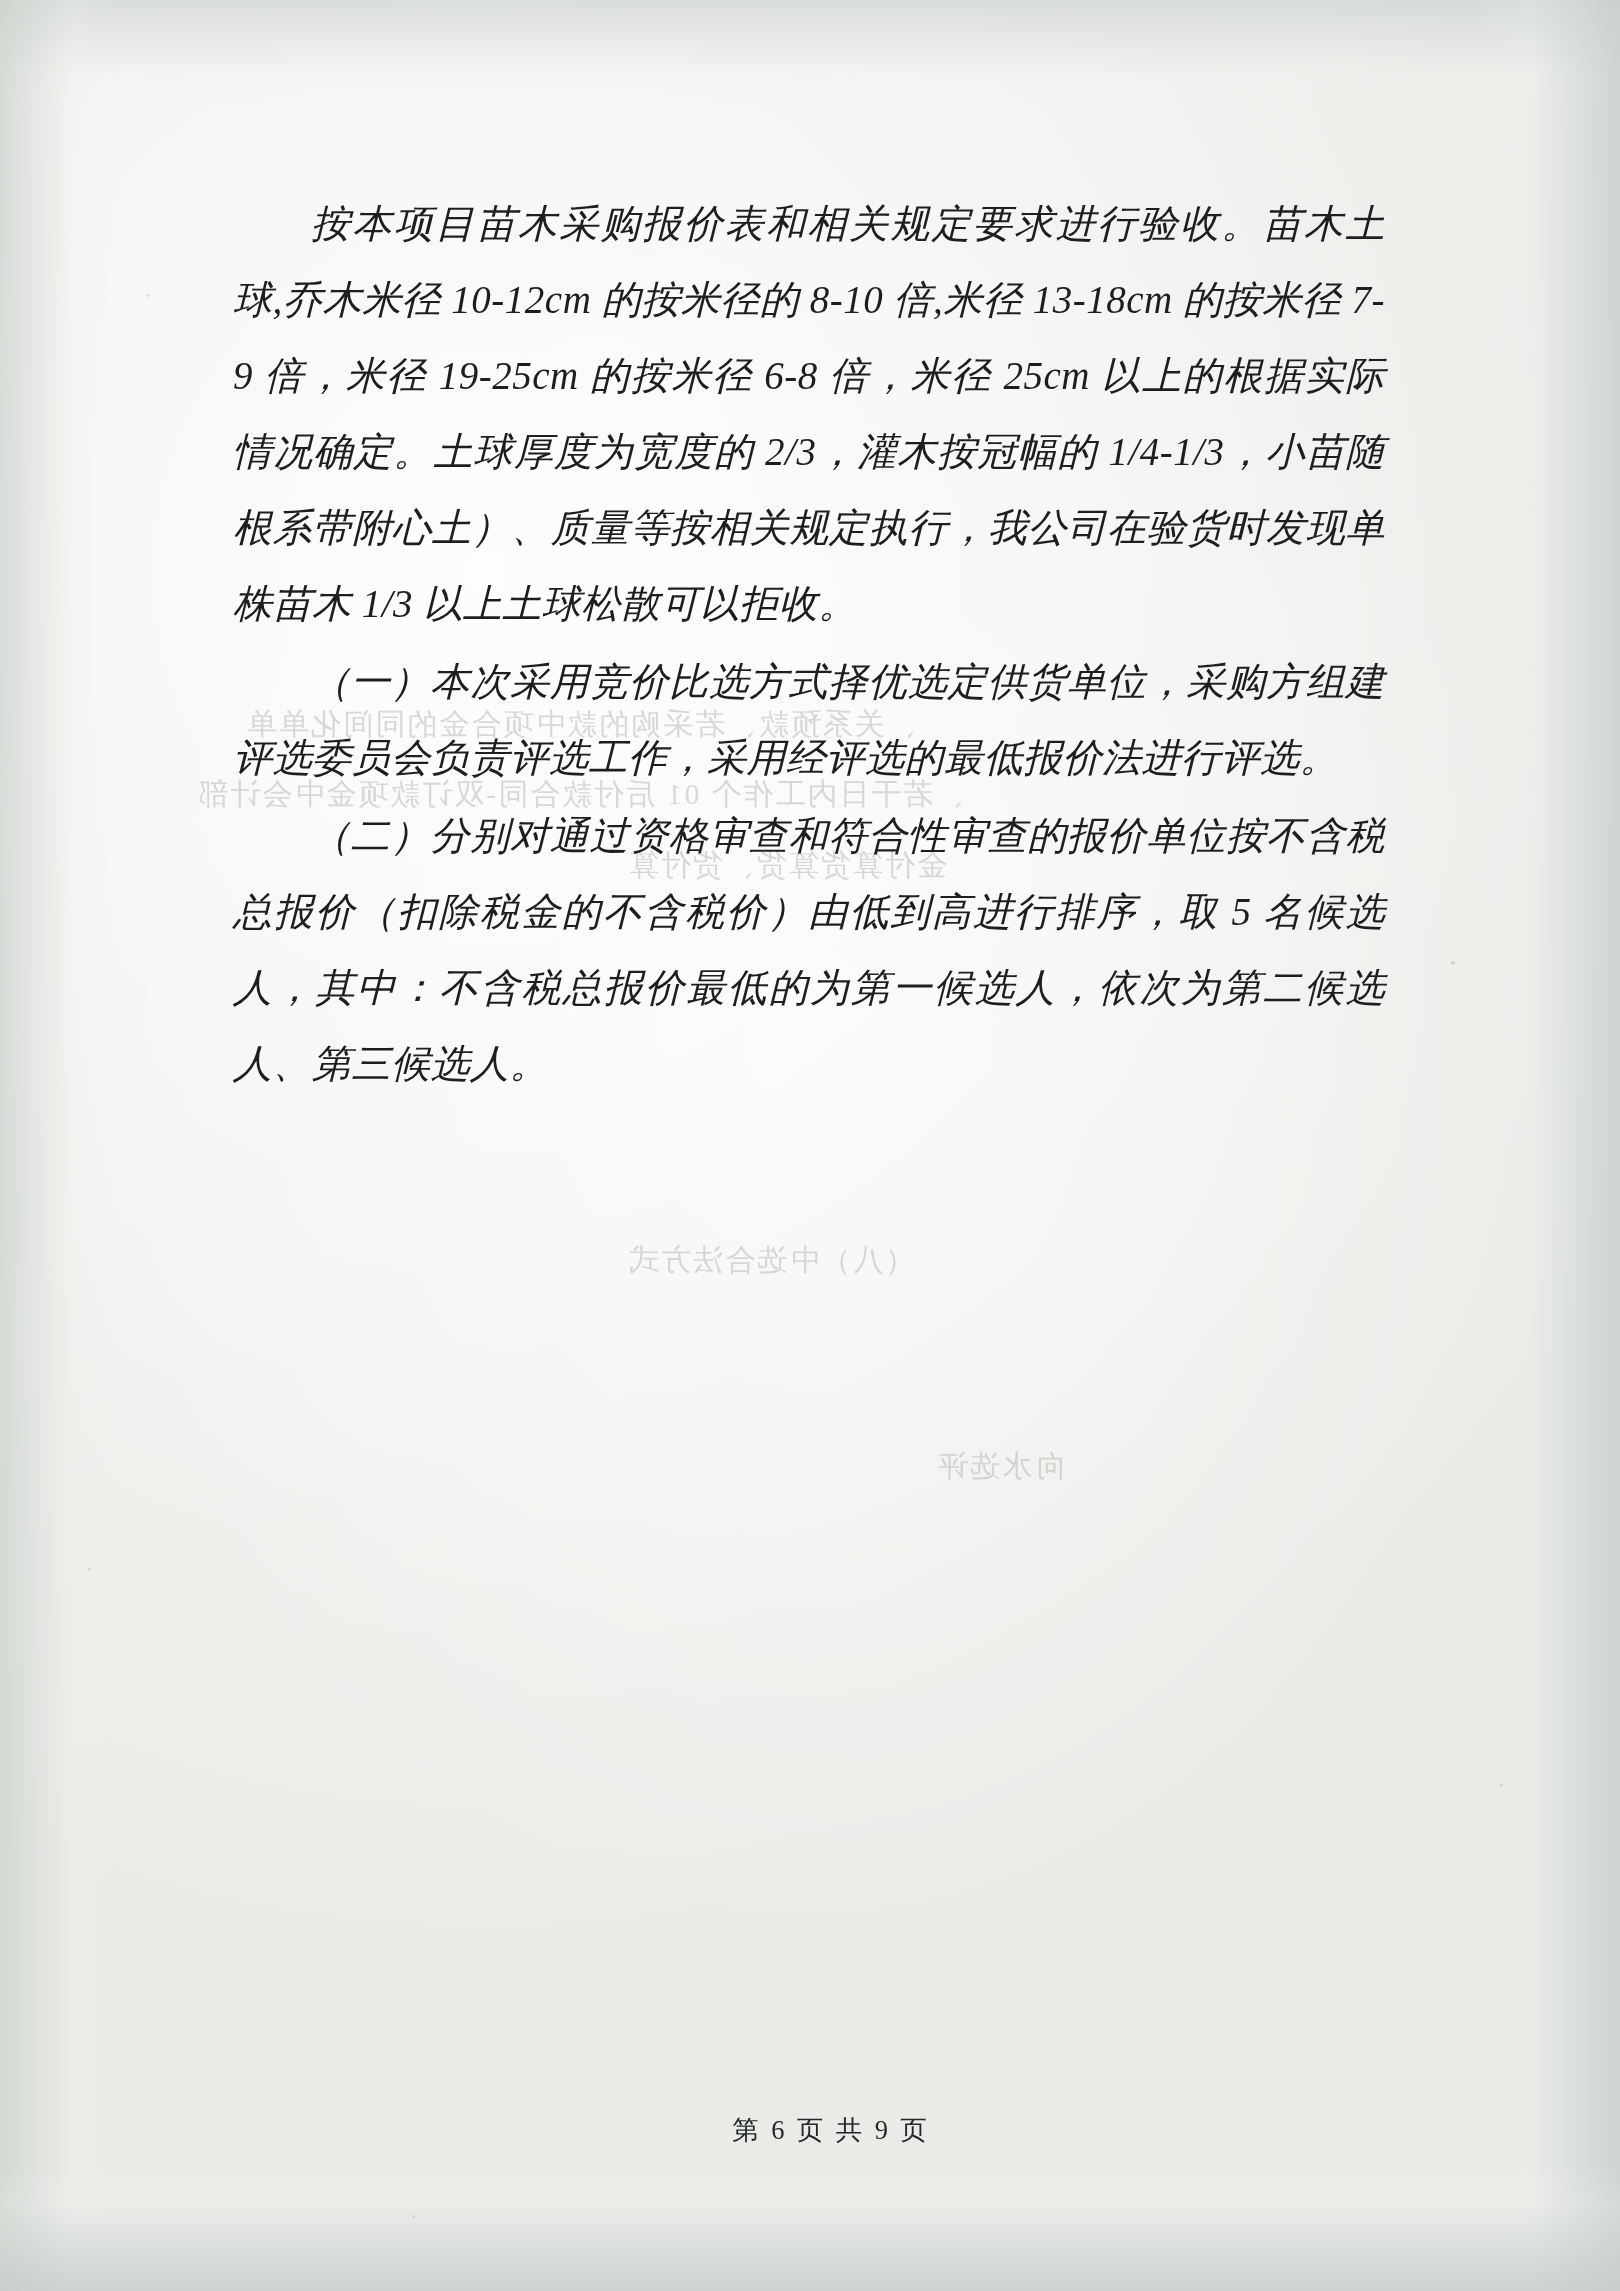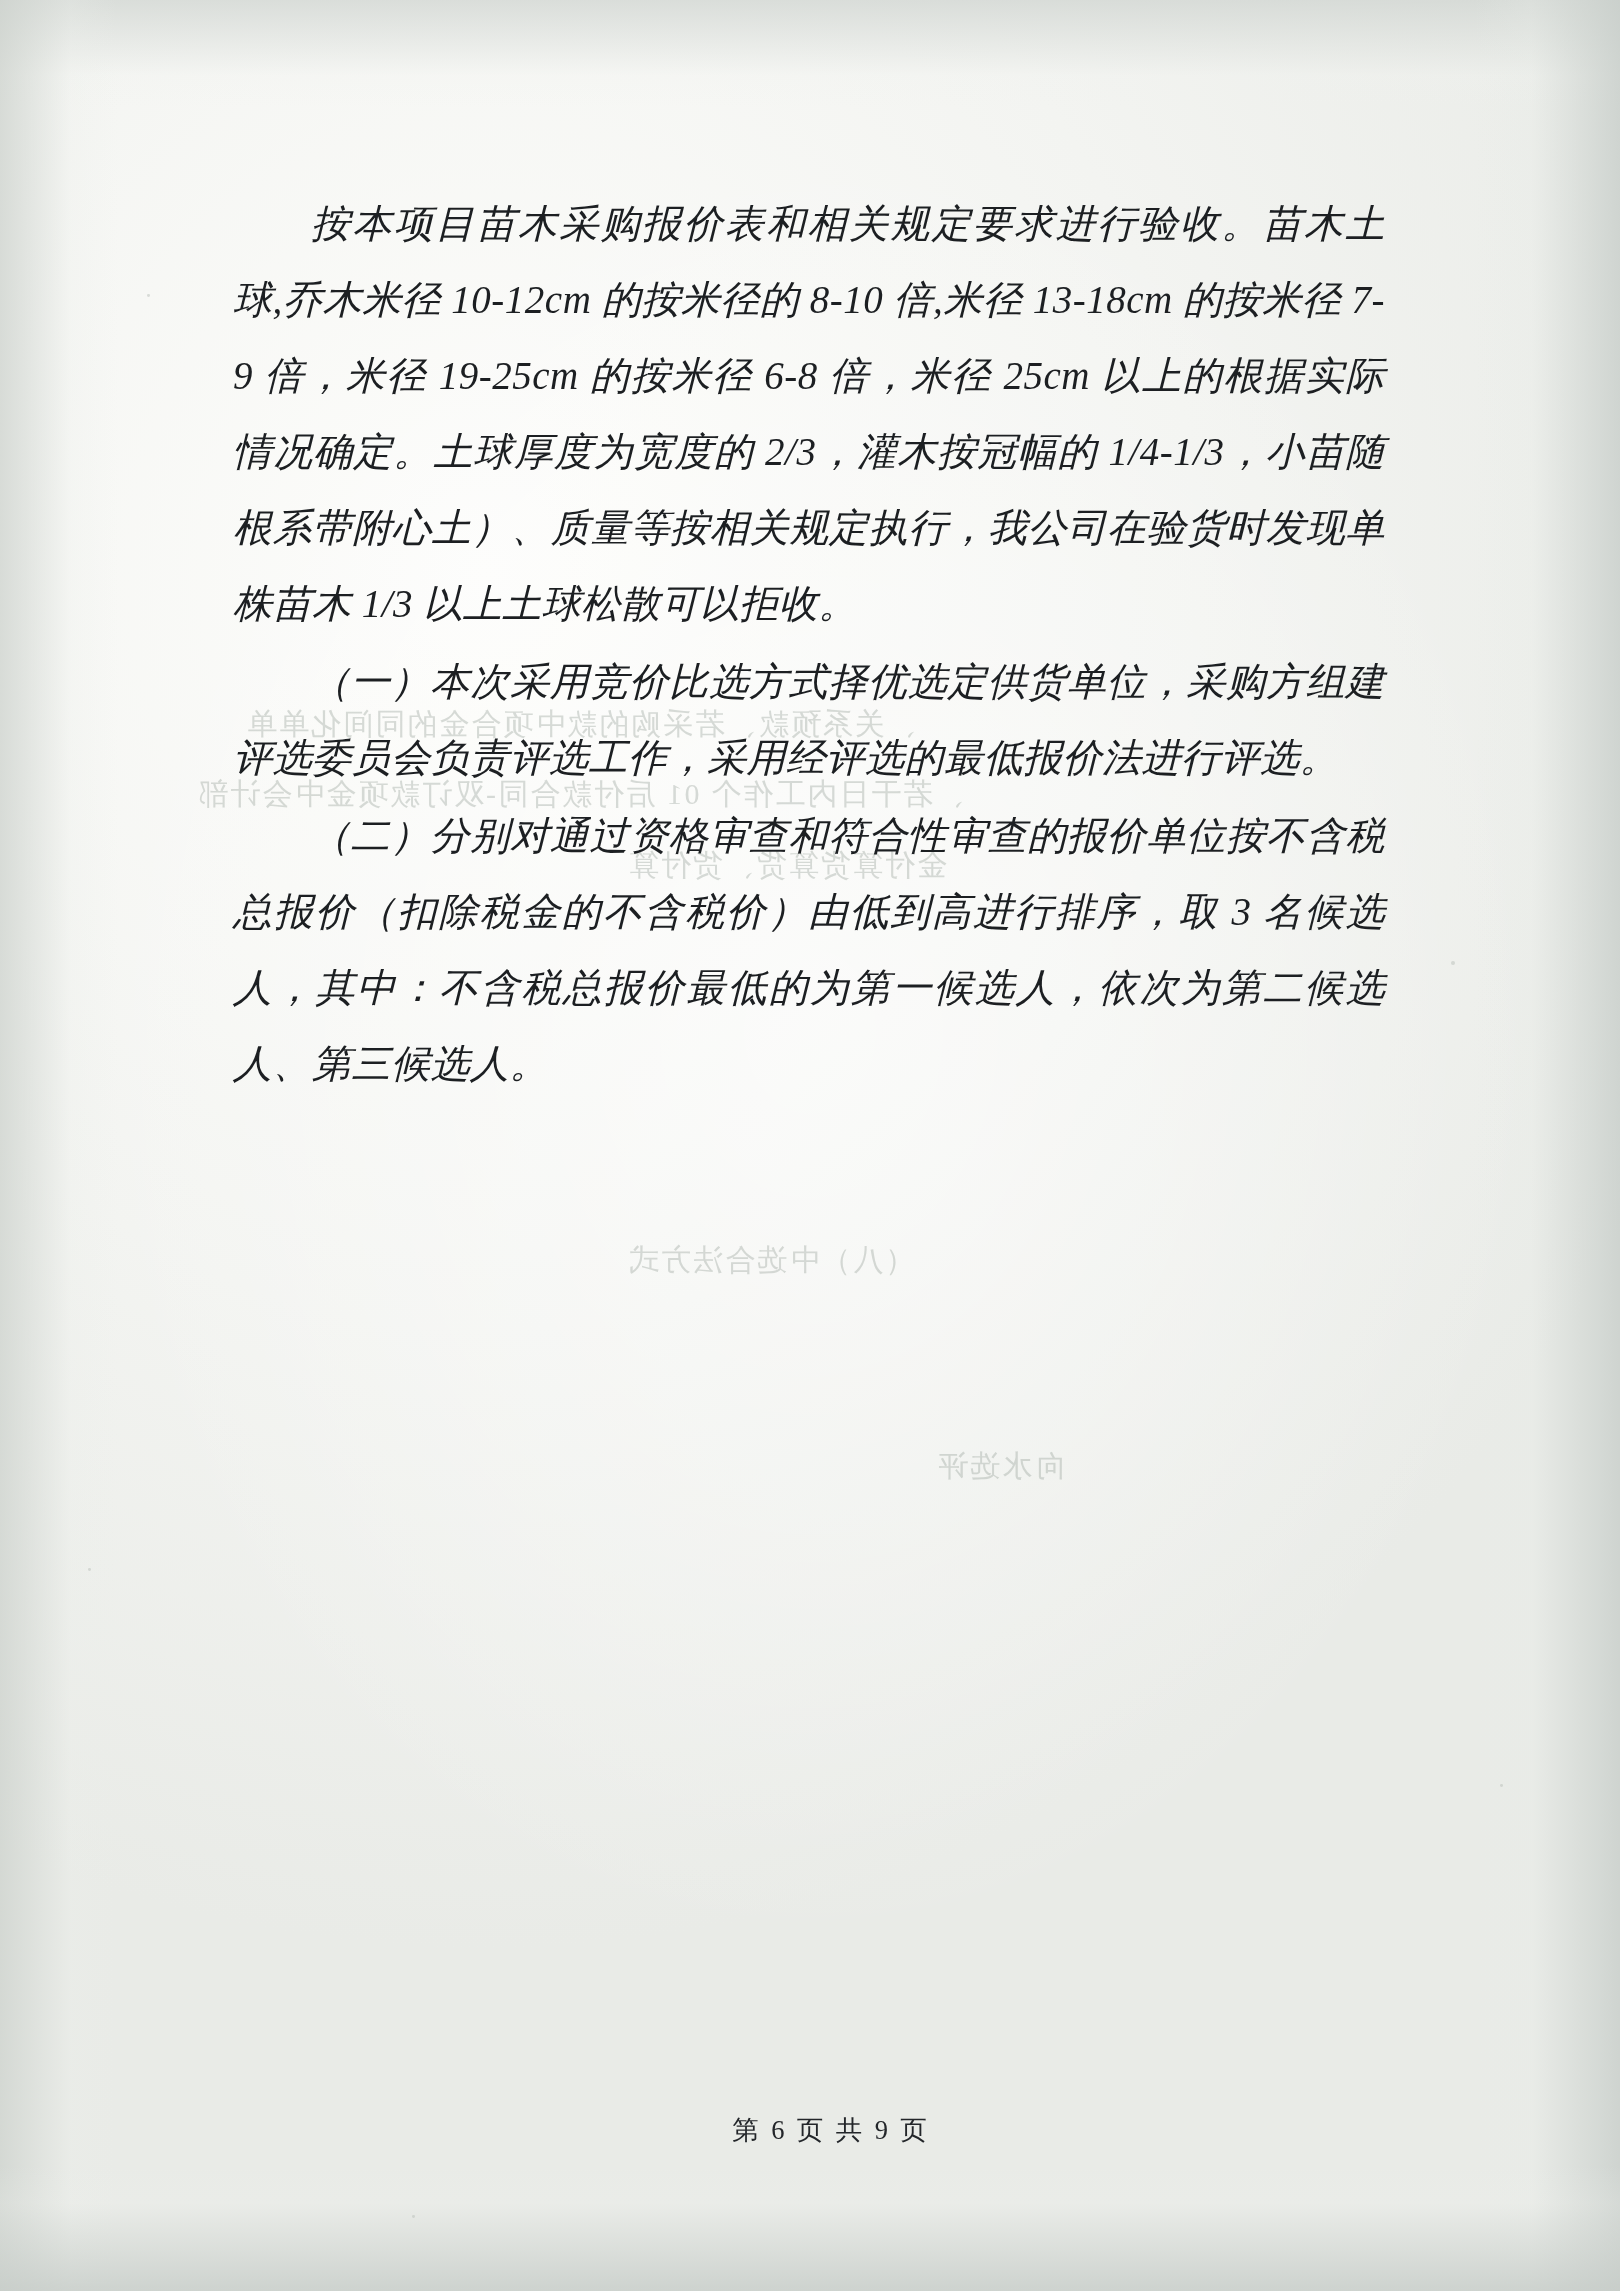--- a/index.html
+++ b/index.html
@@ -150,21 +150,21 @@
 
   <div class="doc-body">
 
     <p class="para indent">按本项目苗木采购报价表和相关规定要求进行验收。苗木土球,乔木米径 10-12cm 的按米径的 8-10 倍,米径 13-18cm 的按米径 7-9 倍，米径 19-25cm 的按米径 6-8 倍，米径 25cm 以上的根据实际情况确定。土球厚度为宽度的 2/3，灌木按冠幅的 1/4-1/3，小苗随根系带附心土）、质量等按相关规定执行，我公司在验货时发现单株苗木 1/3 以上土球松散可以拒收。</p>
 
 
 
 
     <p class="para indent">（一）本次采用竞价比选方式择优选定供货单位，采购方组建评选委员会负责评选工作，采用经评选的最低报价法进行评选。</p>
 
-    <p class="para indent">（二）分别对通过资格审查和符合性审查的报价单位按不含税总报价（扣除税金的不含税价）由低到高进行排序，取 3 名候选人，其中：不含税总报价最低的为第一候选人，依次为第二候选人、第三候选人。</p>
+    <p class="para indent">（二）分别对通过资格审查和符合性审查的报价单位按不含税总报价（扣除税金的不含税价）由低到高进行排序，取 5 名候选人，其中：不含税总报价最低的为第一候选人，依次为第二候选人、第三候选人。</p>
 
 
   </div>
 
   <div class="page-footer">第 6 页 共 9 页</div>
 
 </div>
 
 
 </body></html>

